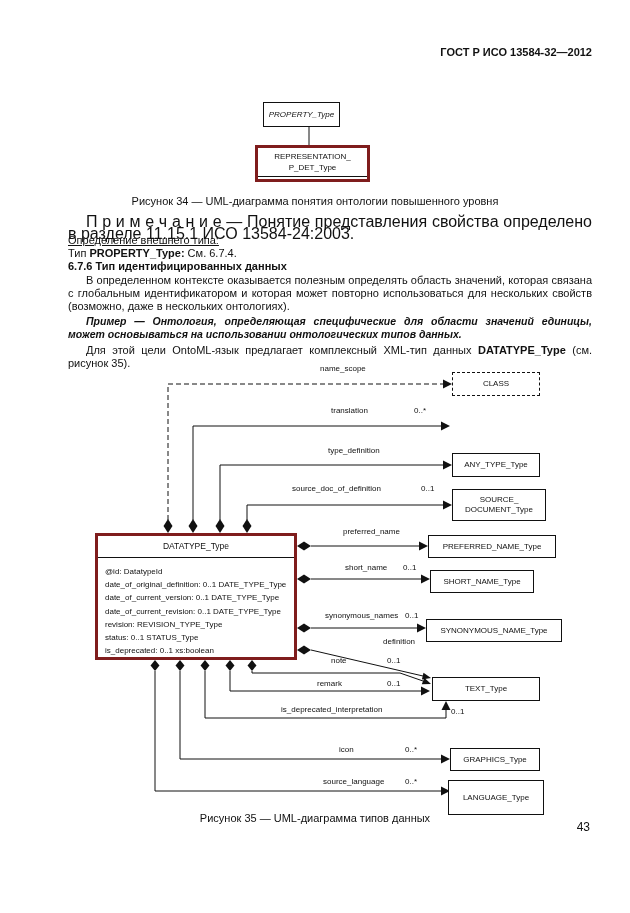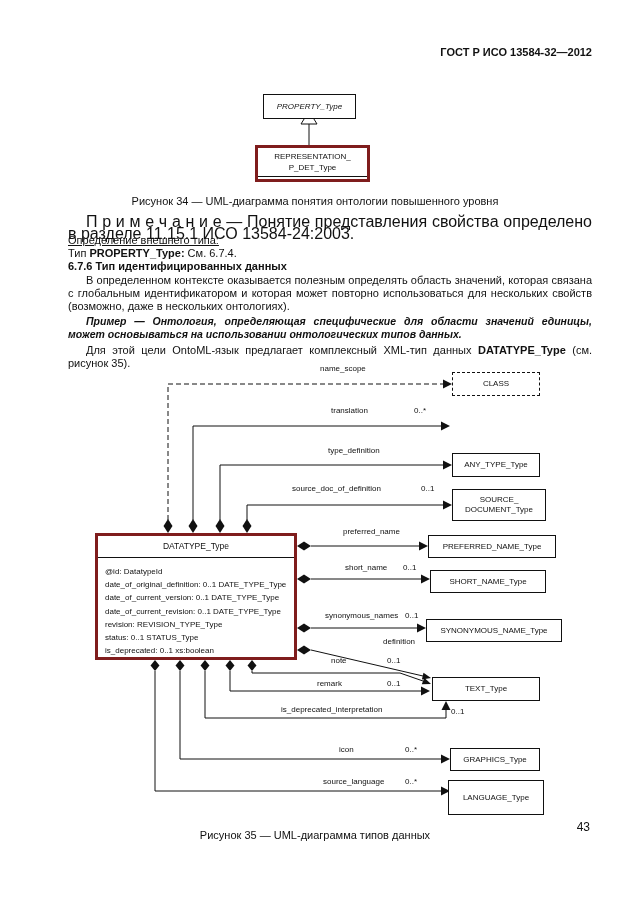--- a/index.html
+++ b/index.html
@@ -46,21 +46,21 @@
 
 <div class="page">
 
   <div class="hdr">ГОСТ Р ИСО 13584-32—2012</div>
 
   <div class="fig" style="top:80px; height:115px;">
     <svg width="630" height="115">
       <polygon points="309,31 301,44 317,44" fill="#ffffff" stroke="#111" stroke-width="1"></polygon>
       <path d="M309,44 V65" stroke="#111" stroke-width="1" fill="none"></path>
     </svg>
-    <div class="ubox italic" style="left:263px; top:14px; width:93px; height:25px;">
+    <div class="ubox italic" style="left:263px; top:22px; width:77px; height:25px;">
       <span>PROPERTY_Type</span>
     </div>
     <div class="uml-class" style="left:255px; top:65px; width:115px; height:37px;">
       <div class="cname" style="height:29px;">
         <div>REPRESENTATION_</div>
         <div>P_DET_Type</div>
       </div>
     </div>
   </div>
   <div class="caption" style="top:195px;">Рисунок 34 — UML-диаграмма понятия онтологии повышенного уровня</div>
@@ -145,21 +145,21 @@
       </div>
     </div>
 
     <div class="ubox dashed" style="left:452px; top:12px; width:88px; height:24px;">CLASS</div>
     <div class="ubox" style="left:452px; top:93px; width:88px; height:24px;">ANY_TYPE_Type</div>
     <div class="ubox" style="left:452px; top:129px; width:94px; height:32px;">
       <div>SOURCE_</div>
       <div>DOCUMENT_Type</div>
     </div>
     <div class="ubox" style="left:428px; top:175px; width:128px; height:23px;">PREFERRED_NAME_Type</div>
-    <div class="ubox" style="left:430px; top:210px; width:116px; height:23px;">SHORT_NAME_Type</div>
+    <div class="ubox" style="left:430px; top:210px; width:104px; height:23px;">SHORT_NAME_Type</div>
     <div class="ubox" style="left:426px; top:259px; width:136px; height:23px;">SYNONYMOUS_NAME_Type</div>
     <div class="ubox" style="left:432px; top:317px; width:108px; height:24px;">TEXT_Type</div>
     <div class="ubox" style="left:450px; top:388px; width:90px; height:23px;">GRAPHICS_Type</div>
     <div class="ubox" style="left:448px; top:420px; width:96px; height:35px;">LANGUAGE_Type</div>
 
     <span class="lbl" style="left:320px; top:4px;">name_scope</span>
     <span class="lbl" style="left:331px; top:46px;">translation</span>
     <span class="lbl" style="left:414px; top:46px;">0..*</span>
     <span class="lbl" style="left:328px; top:86px;">type_definition</span>
     <span class="lbl" style="left:292px; top:124px;">source_doc_of_definition</span>
@@ -175,17 +175,17 @@
     <span class="lbl" style="left:317px; top:319px;">remark</span>
     <span class="lbl" style="left:387px; top:319px;">0..1</span>
     <span class="lbl" style="left:281px; top:345px;">is_deprecated_interpretation</span>
     <span class="lbl" style="left:451px; top:347px;">0..1</span>
     <span class="lbl" style="left:339px; top:385px;">icon</span>
     <span class="lbl" style="left:405px; top:385px;">0..*</span>
     <span class="lbl" style="left:323px; top:417px;">source_language</span>
     <span class="lbl" style="left:405px; top:417px;">0..*</span>
   </div>
 
-  <div class="caption" style="top:829px;text-align:center;">Рисунок 35 — UML-диаграмма типов данных</div>
+  <div class="caption" style="top:812px;text-align:center;">Рисунок 35 — UML-диаграмма типов данных</div>
 
   <div class="pageno">43</div>
 
 </div>
 
 </body></html>

